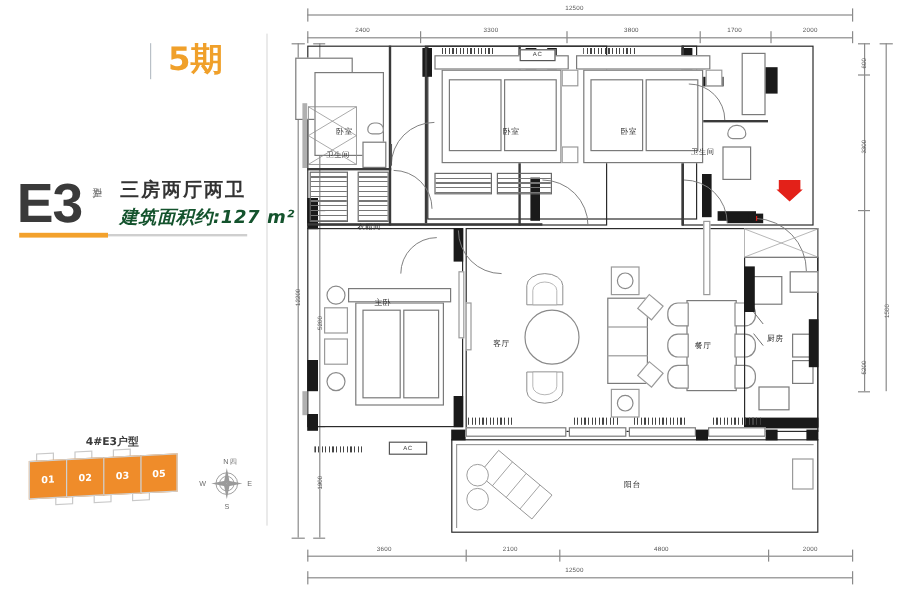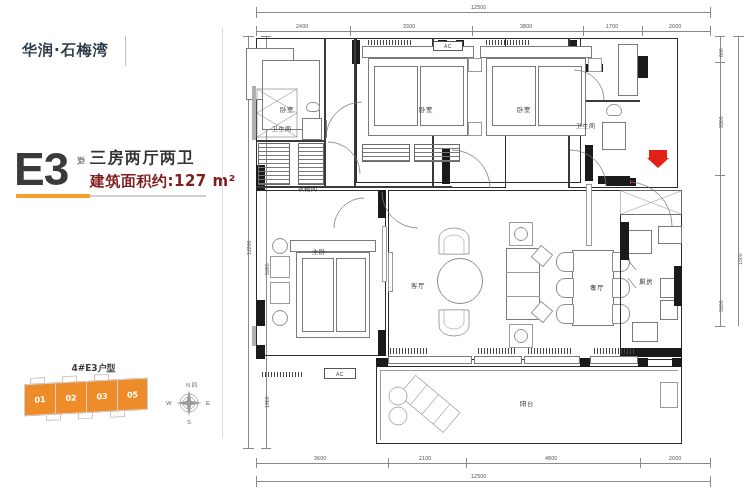--- a/index.html
+++ b/index.html
@@ -44,30 +44,31 @@
     font-size:46px;line-height:46px;font-weight:700;color:#3a3a3a;
     font-family:"Liberation Sans",sans-serif;letter-spacing:-1px;
   }
   .e3-sup{
     position:absolute;left:62px;top:4px;
     font-size:8px;line-height:9px;color:#6a6a6a;
     writing-mode:vertical-rl;text-orientation:upright;
     letter-spacing:0px;
     font-family:"DejaVu Sans",sans-serif;
   }
-  .spec-lines{position:absolute;left:76px;top:1px;}
+  .spec-lines{position:absolute;left:86px;top:1px;}
   .spec-line1{
     font-size:16px;font-weight:700;color:#333;letter-spacing:1.5px;
     line-height:22px;white-space:nowrap;
     font-family:"DejaVu Sans",sans-serif;
   }
   .spec-line2{
-    font-size:15px;font-weight:700;color:#7f1d1d;letter-spacing:0.5px;
+    font-size:15px;font-weight:700;color:#14532d;letter-spacing:0.5px;
     line-height:22px;white-space:nowrap;margin-top:1px;
     font-family:"DejaVu Sans",sans-serif;
+    font-style:italic;
   }
   .rule-orange{
     position:absolute;left:16px;top:194px;width:74px;height:4px;background:#f3a12c;
   }
   .rule-grey{
     position:absolute;left:90px;top:195px;width:116px;height:2px;background:#cfcfcf;
   }
 
   
   .keyplan{position:absolute;left:14px;top:362px;width:145px;}
@@ -148,23 +149,23 @@
   svg.arc{position:absolute;overflow:visible;}
 </style>
 </head>
 <body>
 
 <div class="root">
 
   <div class="left-panel">
 
     <div class="logo-block">
-      <div class="logo-cn">华润·石梅湾</div>
     </div>
     <div class="logo-divider"></div>
+    <div class="logo-phase">5期</div>
 
     <div class="title-block">
       <div class="e3">E3</div>
       <div class="e3-sup">户型</div>
       <div class="spec-lines">
         <div class="spec-line1">三房两厅两卫</div>
         <div class="spec-line2">建筑面积约:127 m²</div>
       </div>
     </div>
     <div class="rule-orange"></div>
@@ -397,21 +398,21 @@
     <div class="thin" style="left:278px;top:296px;width:34px;height:1px;background:#9a9a9a;"></div>
     <div class="furn-l" style="left:306px;top:248px;width:16px;height:16px;transform:rotate(40deg);"></div>
     <div class="furn-l" style="left:306px;top:304px;width:16px;height:16px;transform:rotate(40deg);"></div>
 
     <div class="furn-l" style="left:281px;top:222px;width:24px;height:24px;"></div>
     <div class="circ" style="left:286px;top:227px;width:14px;height:14px;"></div>
     <div class="furn-l" style="left:281px;top:324px;width:24px;height:24px;"></div>
     <div class="circ" style="left:286px;top:329px;width:14px;height:14px;"></div>
 
     <div class="furn" style="left:344px;top:250px;width:42px;height:76px;"></div>
-    <div class="label" style="left:362px;top:284px;font-size:6.5px;">餐厅</div>
+    <div class="label" style="left:351px;top:284px;font-size:6.5px;">餐厅</div>
     <div class="circ" style="left:328px;top:252px;width:18px;height:20px;border-radius:9px 0 0 9px;"></div>
     <div class="circ" style="left:328px;top:278px;width:18px;height:20px;border-radius:9px 0 0 9px;"></div>
     <div class="circ" style="left:328px;top:304px;width:18px;height:20px;border-radius:9px 0 0 9px;"></div>
     <div class="circ" style="left:384px;top:252px;width:18px;height:20px;border-radius:0 9px 9px 0;"></div>
     <div class="circ" style="left:384px;top:278px;width:18px;height:20px;border-radius:0 9px 9px 0;"></div>
     <div class="circ" style="left:384px;top:304px;width:18px;height:20px;border-radius:0 9px 9px 0;"></div>
 
     <div class="room-out" style="left:392px;top:214px;width:62px;height:142px;"></div>
     <div class="label" style="left:411px;top:278px;font-size:6.5px;">厨房</div>
     <div class="furn" style="left:398px;top:230px;width:26px;height:24px;"></div>

